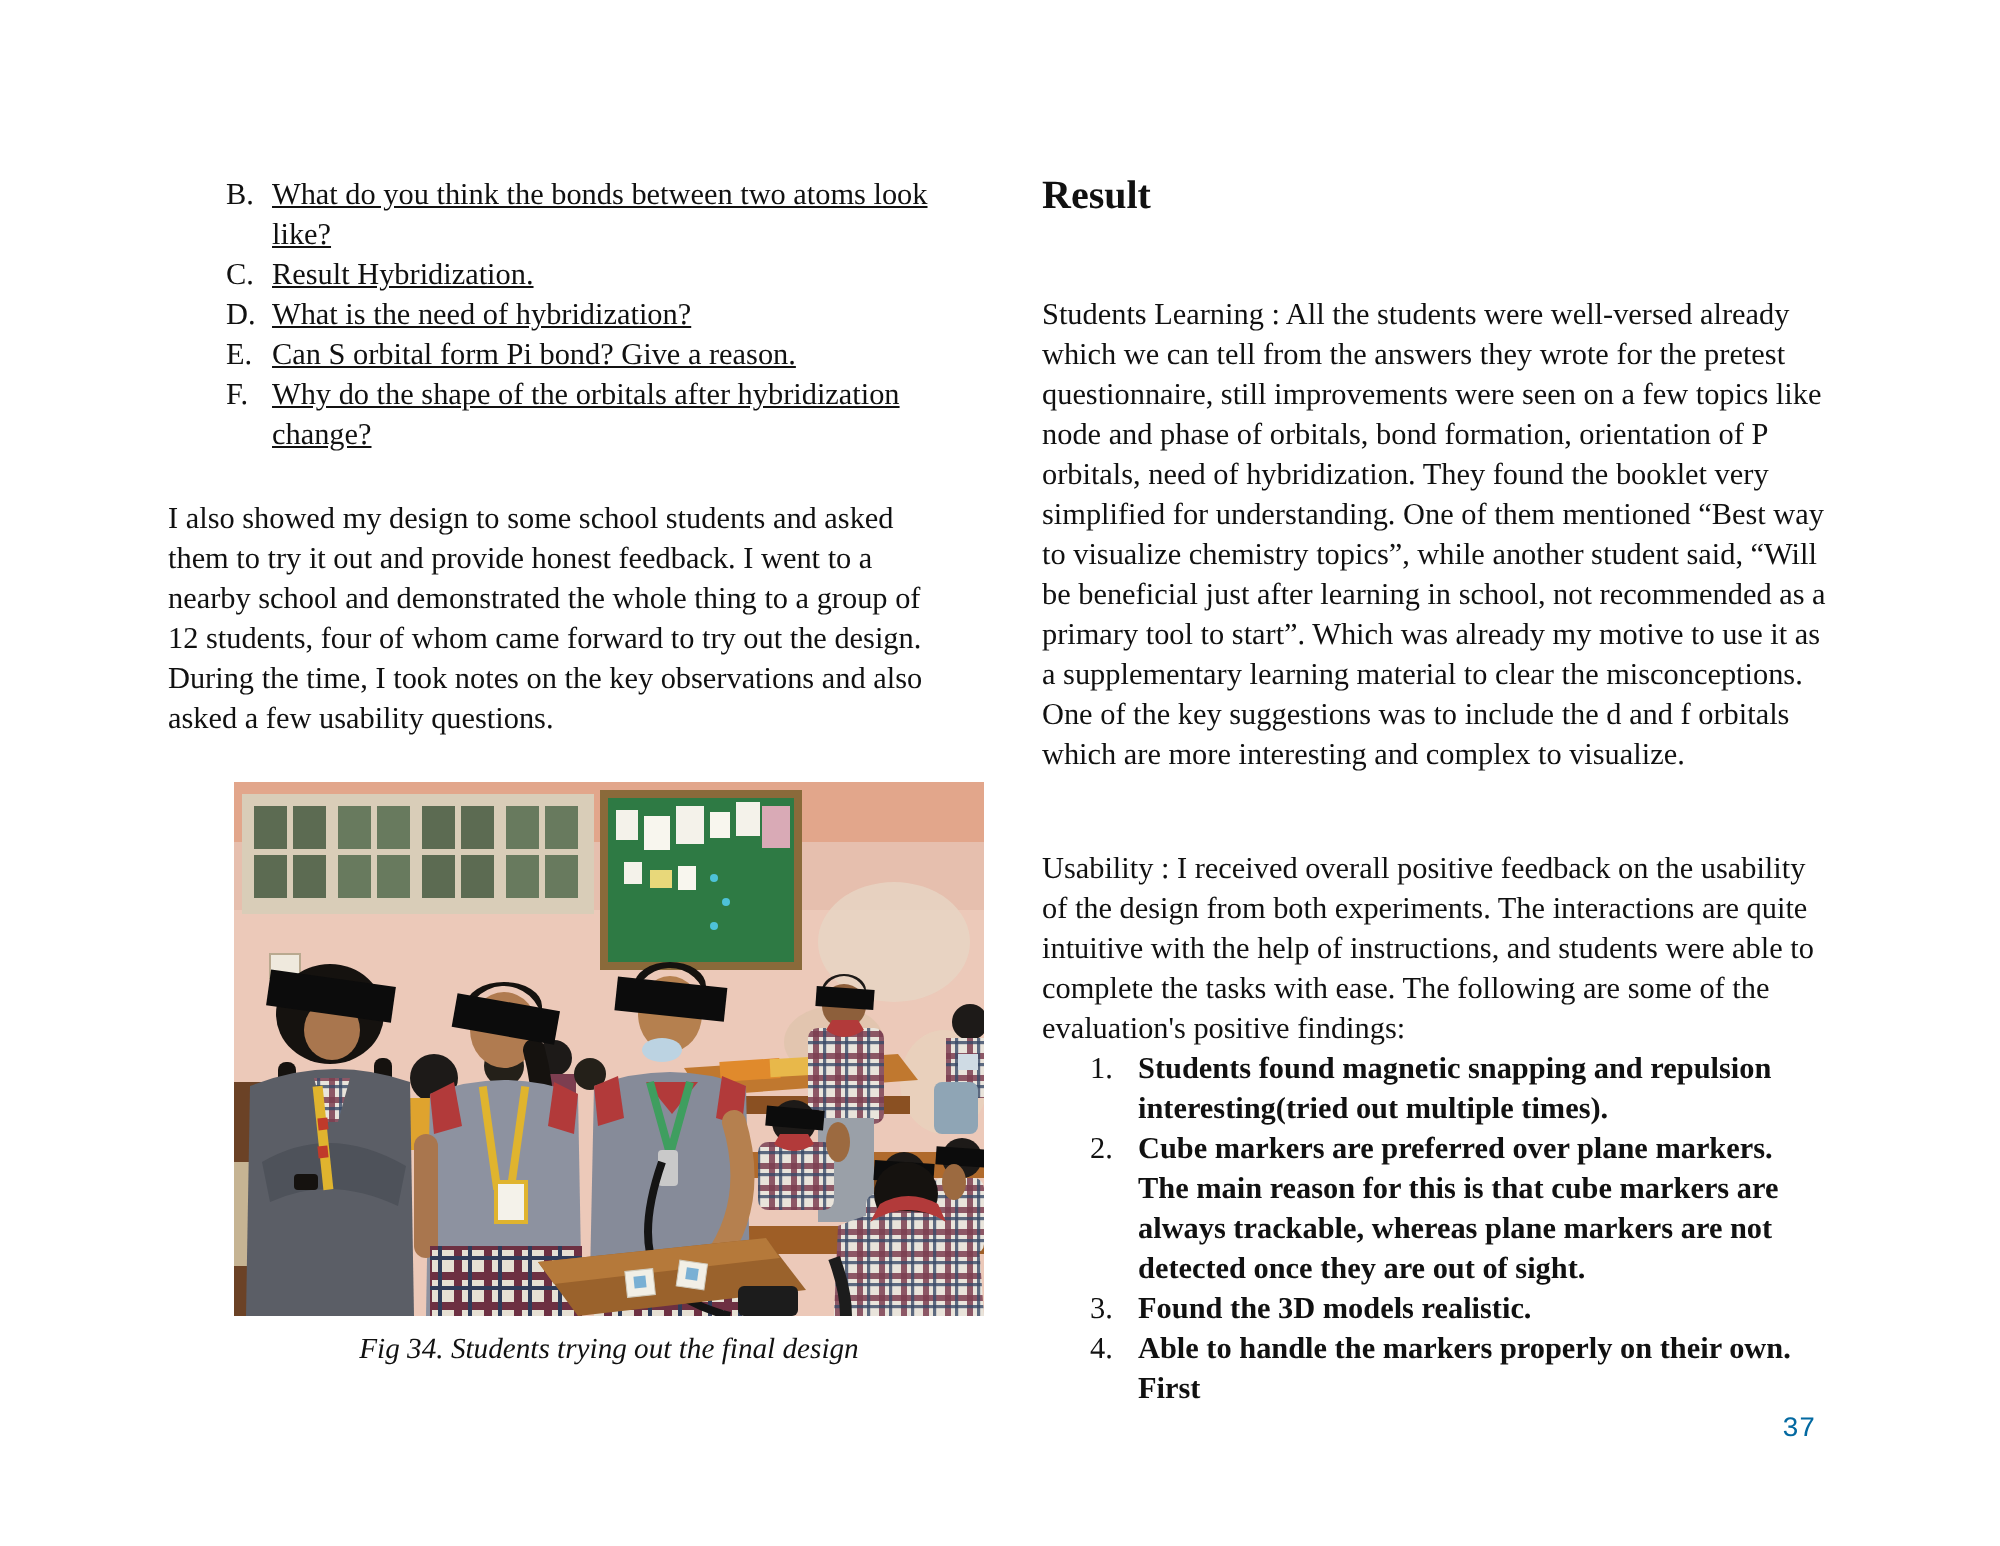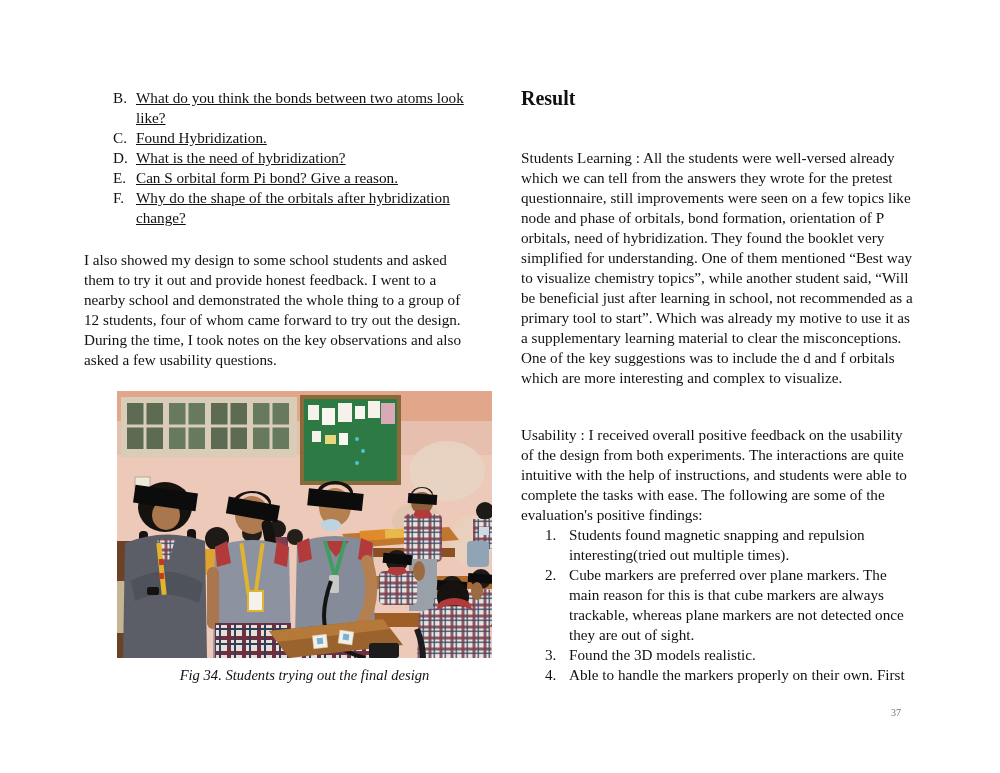--- a/index.html
+++ b/index.html
@@ -27,41 +27,41 @@
 
   
   #right-col{position:absolute;left:521px;top:88px;width:392px;}
   #result-heading{font-weight:bold;font-size:20px;margin:0;}
   .rc-para{margin:40px 0 0 0;}
   .rc-para.second{margin-top:37px;}
   .lead-in{font-weight:normal;}
   #findings-list{margin:0 0 0 24px;padding:0;list-style:none;}
   .f-item{display:flex;}
   .f-label{flex:0 0 24px;}
-  .f-text{flex:1;}
+  .f-text{flex:1;font-weight:bold;}
 
   
   #page-number{
     position:absolute;left:891px;top:707px;
-    font-family:Liberation Serif, serif;
-    font-size:10px;color:#737373;
+    font-family:Liberation Mono, monospace;
+    font-size:14px;color:#0369a1;
   }
 </style>
 </head>
 <body>
 
 <div id="left-col" class="serif-body">
   <ul id="question-list">
     <li class="q-item">
       <span class="q-label">B.</span>
       <span class="q-text">What do you think the bonds between two atoms look like?</span>
     </li>
     <li class="q-item">
       <span class="q-label">C.</span>
-      <span class="q-text">Found Hybridization.</span>
+      <span class="q-text">Result Hybridization.</span>
     </li>
     <li class="q-item">
       <span class="q-label">D.</span>
       <span class="q-text">What is the need of hybridization?</span>
     </li>
     <li class="q-item">
       <span class="q-label">E.</span>
       <span class="q-text">Can S orbital form Pi bond? Give a reason.</span>
     </li>
     <li class="q-item">

